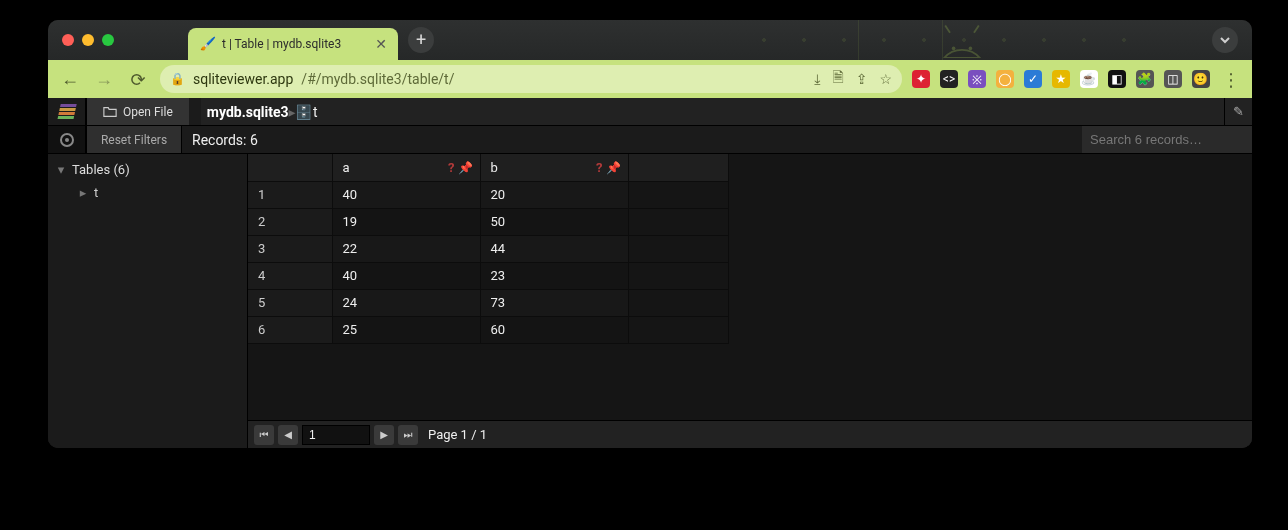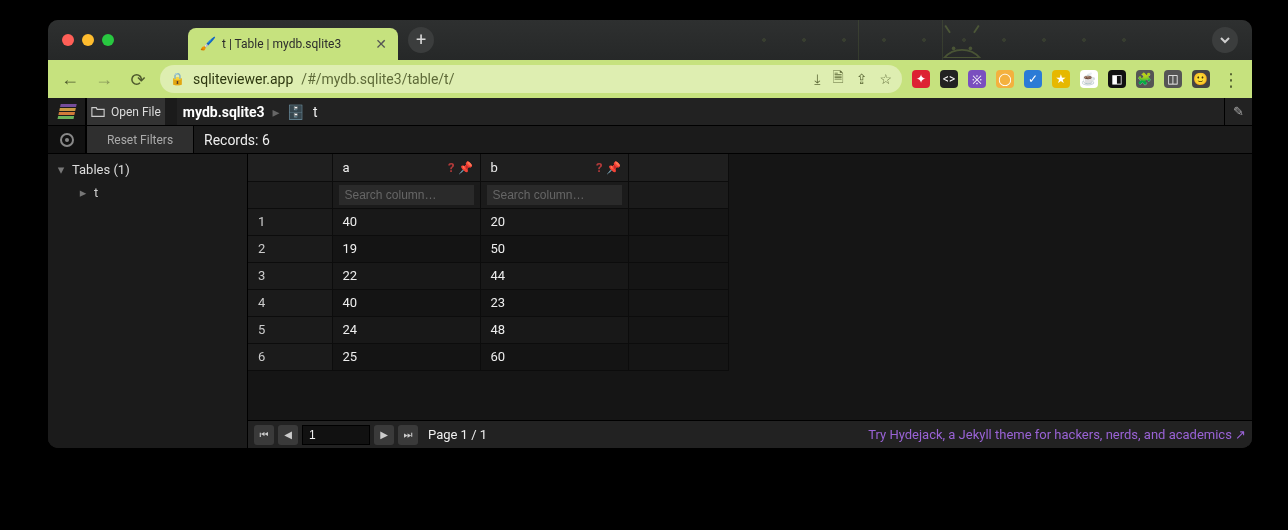--- a/index.html
+++ b/index.html
@@ -144,28 +144,28 @@
       linear-gradient(#754c9a,#754c9a) 0 0/100% 3px no-repeat,
       linear-gradient(#c99a44,#c99a44) 0 4px/100% 3px no-repeat,
       linear-gradient(#d07a3a,#d07a3a) 0 8px/100% 3px no-repeat,
       linear-gradient(#6bb35b,#6bb35b) 0 12px/100% 3px no-repeat;
     transform: skewX(-12deg);
   }
   .openfile-btn {
     height:100%;
     display:flex;align-items:center; gap:6px;
     background:#333; color:#ddd;
-    padding:0 4px;
+    padding:0 16px;
     border-right:12px solid #1b1b1b;
     border-left:1px solid #000;
     font-size:12px;
   }
   .openfile-btn svg { width:14px; height:14px; }
   .breadcrumb {
-    display:flex;align-items:center;gap:8px;
+    display:flex;align-items:center;
     padding-left:6px;
     font-size:14px;
     color:#eee;
   }
   .breadcrumb .sep { color:#666; }
   .db-icon { font-size:14px; }
   .pencil-box {
     margin-left:auto;
     width:28px;height:100%;
     display:flex;align-items:center;justify-content:center;
@@ -200,21 +200,21 @@
     flex: 0 0 162px;
     background:#2a2a2a;
     border:none;
     color:#bbb;
     padding:0 8px;
     outline:none;
     font-size:13px;
   }
   .search-tables::placeholder { color:#777; }
   .reset-btn {
-    width: 108px;
+    width: 96px;
     background:#2f2f2f;
     color:#aaa;
     font-size:12px;
     display:flex;align-items:center;justify-content:center;
     border-left:1px solid #000;
     border-right:1px solid #000;
   }
   .records-label {
     display:flex;align-items:center;
     padding:0 10px;
@@ -410,26 +410,27 @@
     </div>
 
     <div class="toolbar2">
       <div class="sq-btn">
         <span class="sq-ring"></span>
       </div>
       <div class="reset-btn">
         <span>Reset Filters</span>
       </div>
       <div class="records-label">Records: 6</div>
+      <input class="search-records" placeholder="Search 6 records…" style="">
     </div>
 
     <div class="sidebar">
       <div class="tree-row">
         <span class="tri">▾</span>
-        <span>Tables (1)</span>
+        <span>Tables (6)</span>
       </div>
       <div class="tree-row child">
         <span class="tri">▸</span>
         <span>t</span>
       </div>
     </div>
 
     <div class="grid-area">
       <table class="data">
         <colgroup>
@@ -450,30 +451,20 @@
             </th>
             <th>
               <span class="col-label">b</span>
               <span class="hdr-icons">
                 <span class="q-icon">?</span>
                 <span class="pin-icon">📌</span>
               </span>
             </th>
             <th class="filler"></th>
           </tr>
-          <tr class="filter">
-            <th class="rownum-h"></th>
-            <th>
-              <input class="col-filter" placeholder="Search column…" style="">
-            </th>
-            <th>
-              <input class="col-filter" placeholder="Search column…" style="">
-            </th>
-            <th class="filler"></th>
-          </tr>
         </thead>
         <tbody>
           <tr>
             <td class="rownum">1</td>
             <td class="cell">40</td>
             <td class="cell">20</td>
             <td class="filler"></td>
           </tr>
           <tr>
             <td class="rownum">2</td>
@@ -489,39 +480,36 @@
           </tr>
           <tr>
             <td class="rownum">4</td>
             <td class="cell">40</td>
             <td class="cell">23</td>
             <td class="filler"></td>
           </tr>
           <tr>
             <td class="rownum">5</td>
             <td class="cell">24</td>
-            <td class="cell">48</td>
+            <td class="cell">73</td>
             <td class="filler"></td>
           </tr>
           <tr>
             <td class="rownum">6</td>
             <td class="cell">25</td>
             <td class="cell">60</td>
             <td class="filler"></td>
           </tr>
         </tbody>
       </table>
     </div>
 
     <div class="footer">
       <div class="pg-btn">⏮</div>
       <div class="pg-btn">◀</div>
       <input class="pg-input" value="1" style="">
       <div class="pg-btn">▶</div>
       <div class="pg-btn">⏭</div>
       <span class="pg-label">Page 1 / 1</span>
-      <a class="promo">
-        <span>Try Hydejack, a Jekyll theme for hackers, nerds, and academics ↗</span>
-      </a>
     </div>
 
   </div>
 </div>
 
 </body></html>

